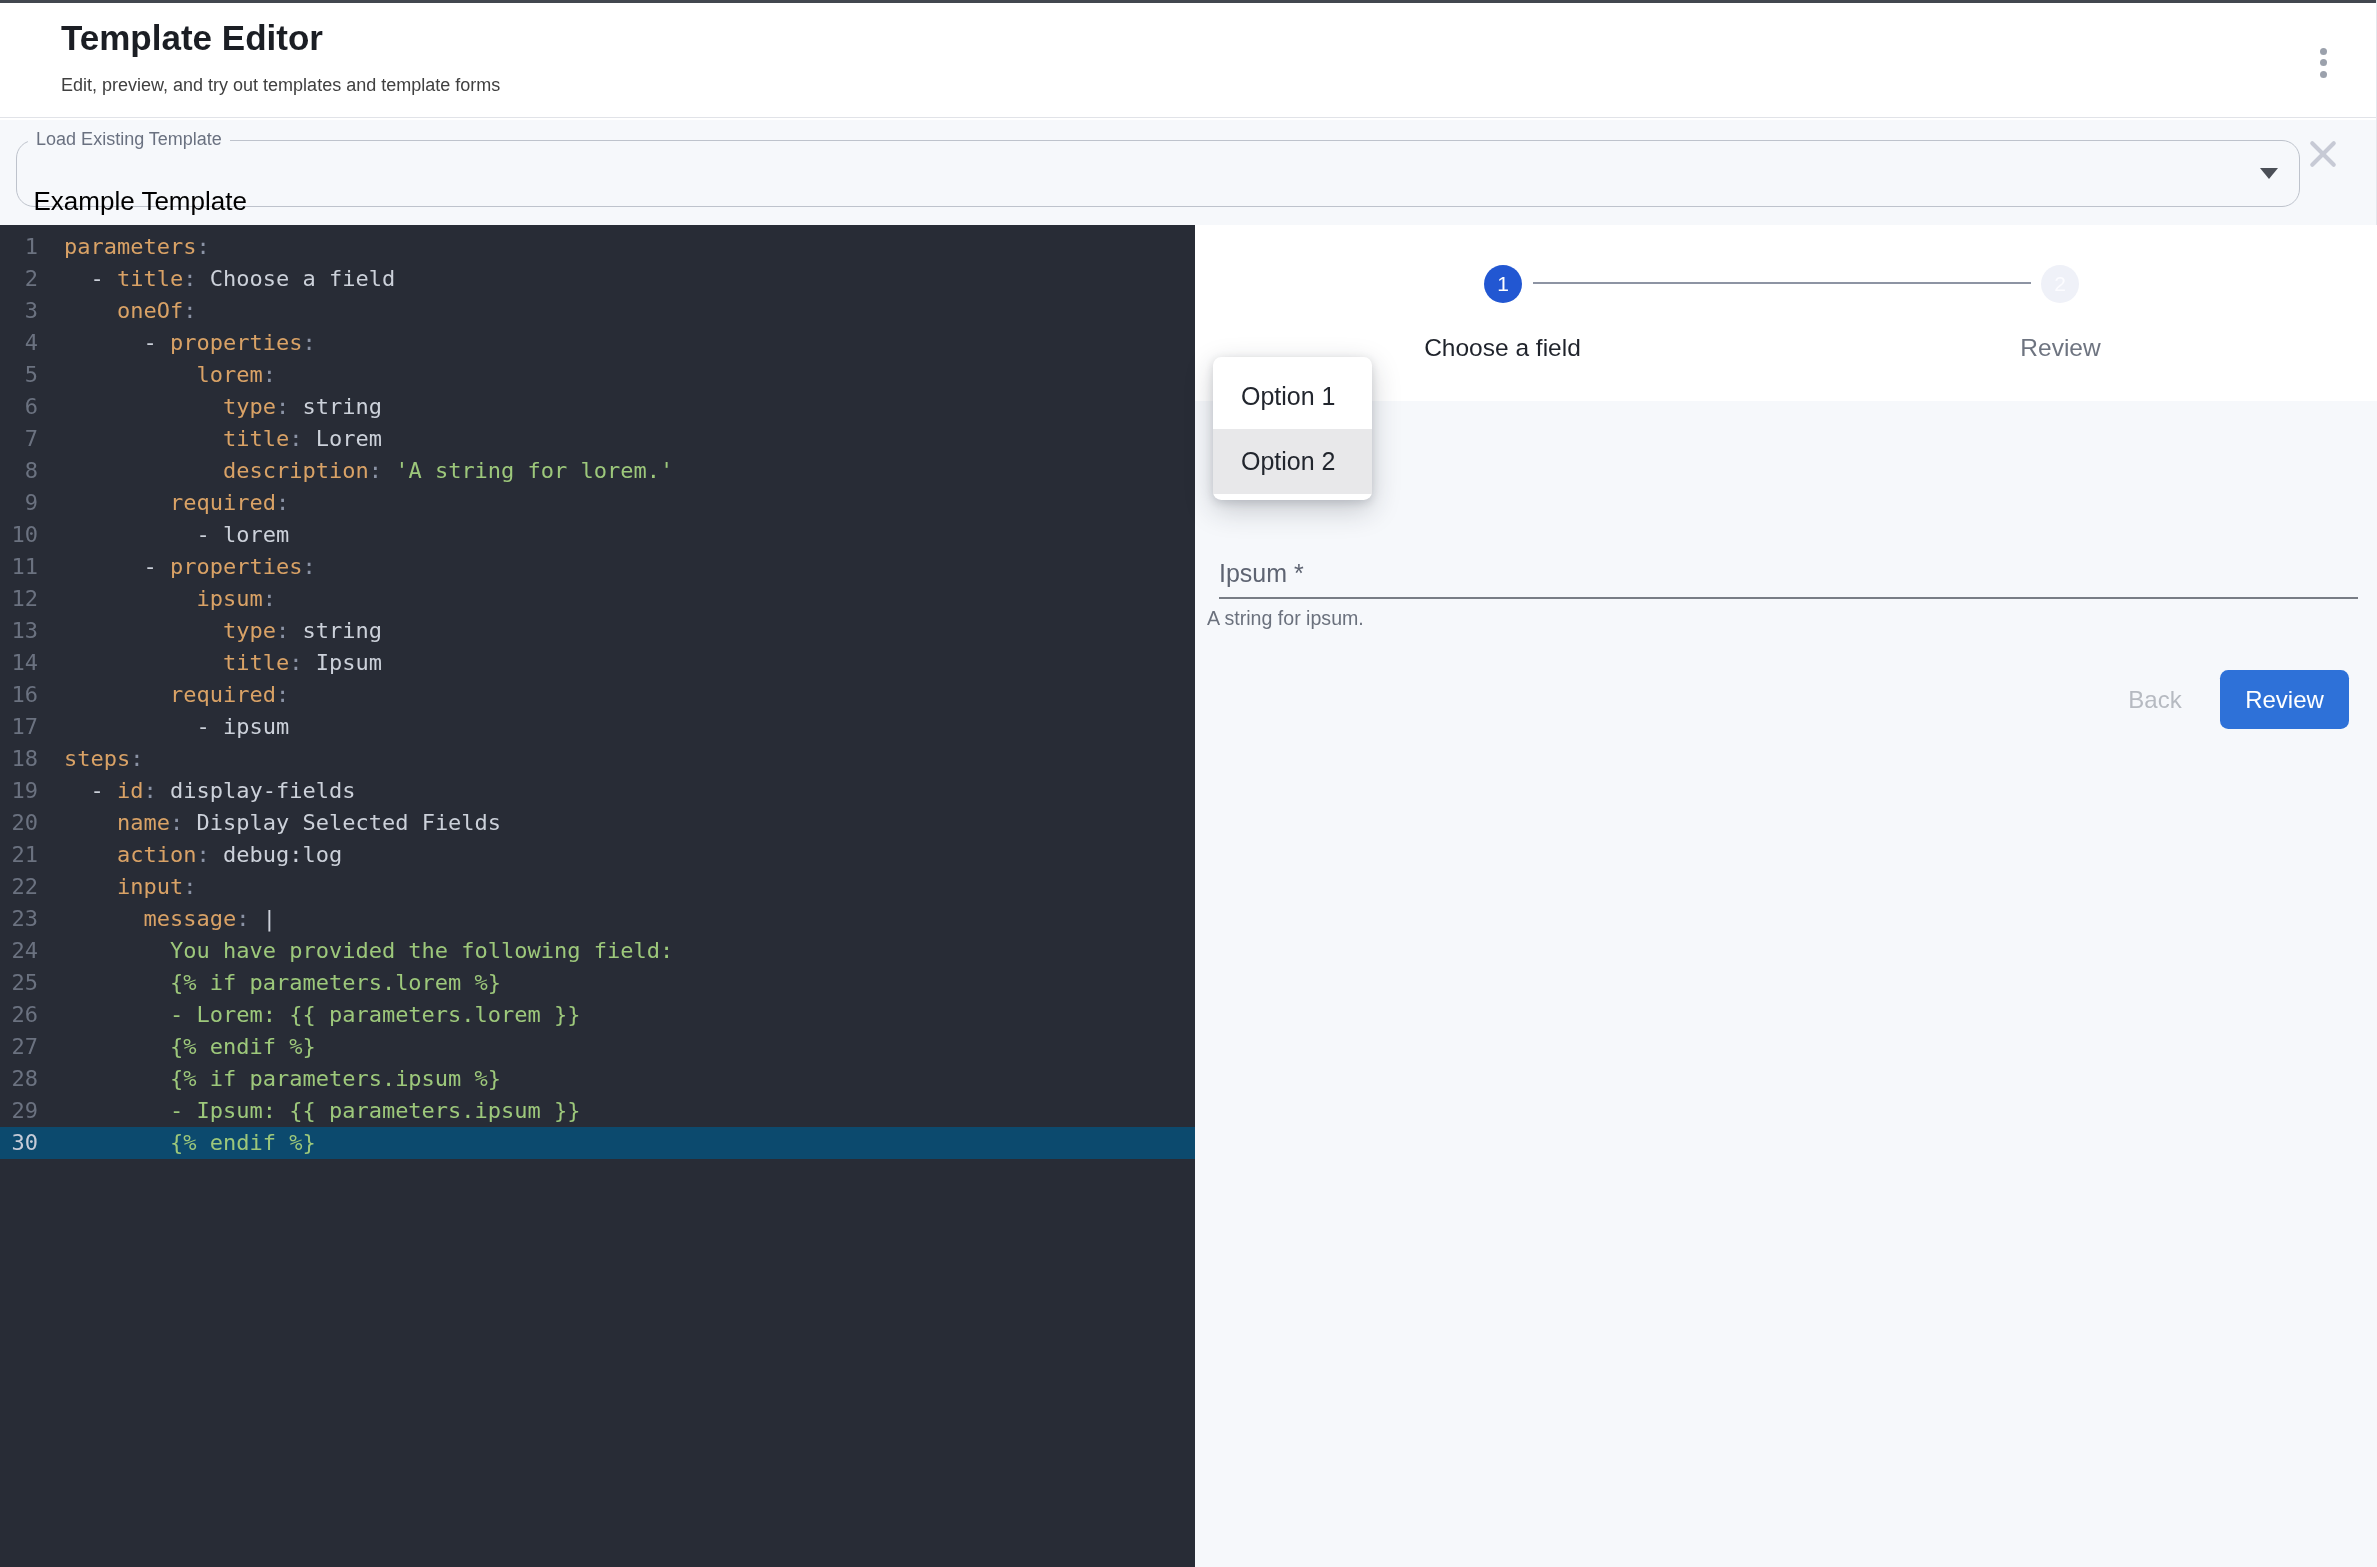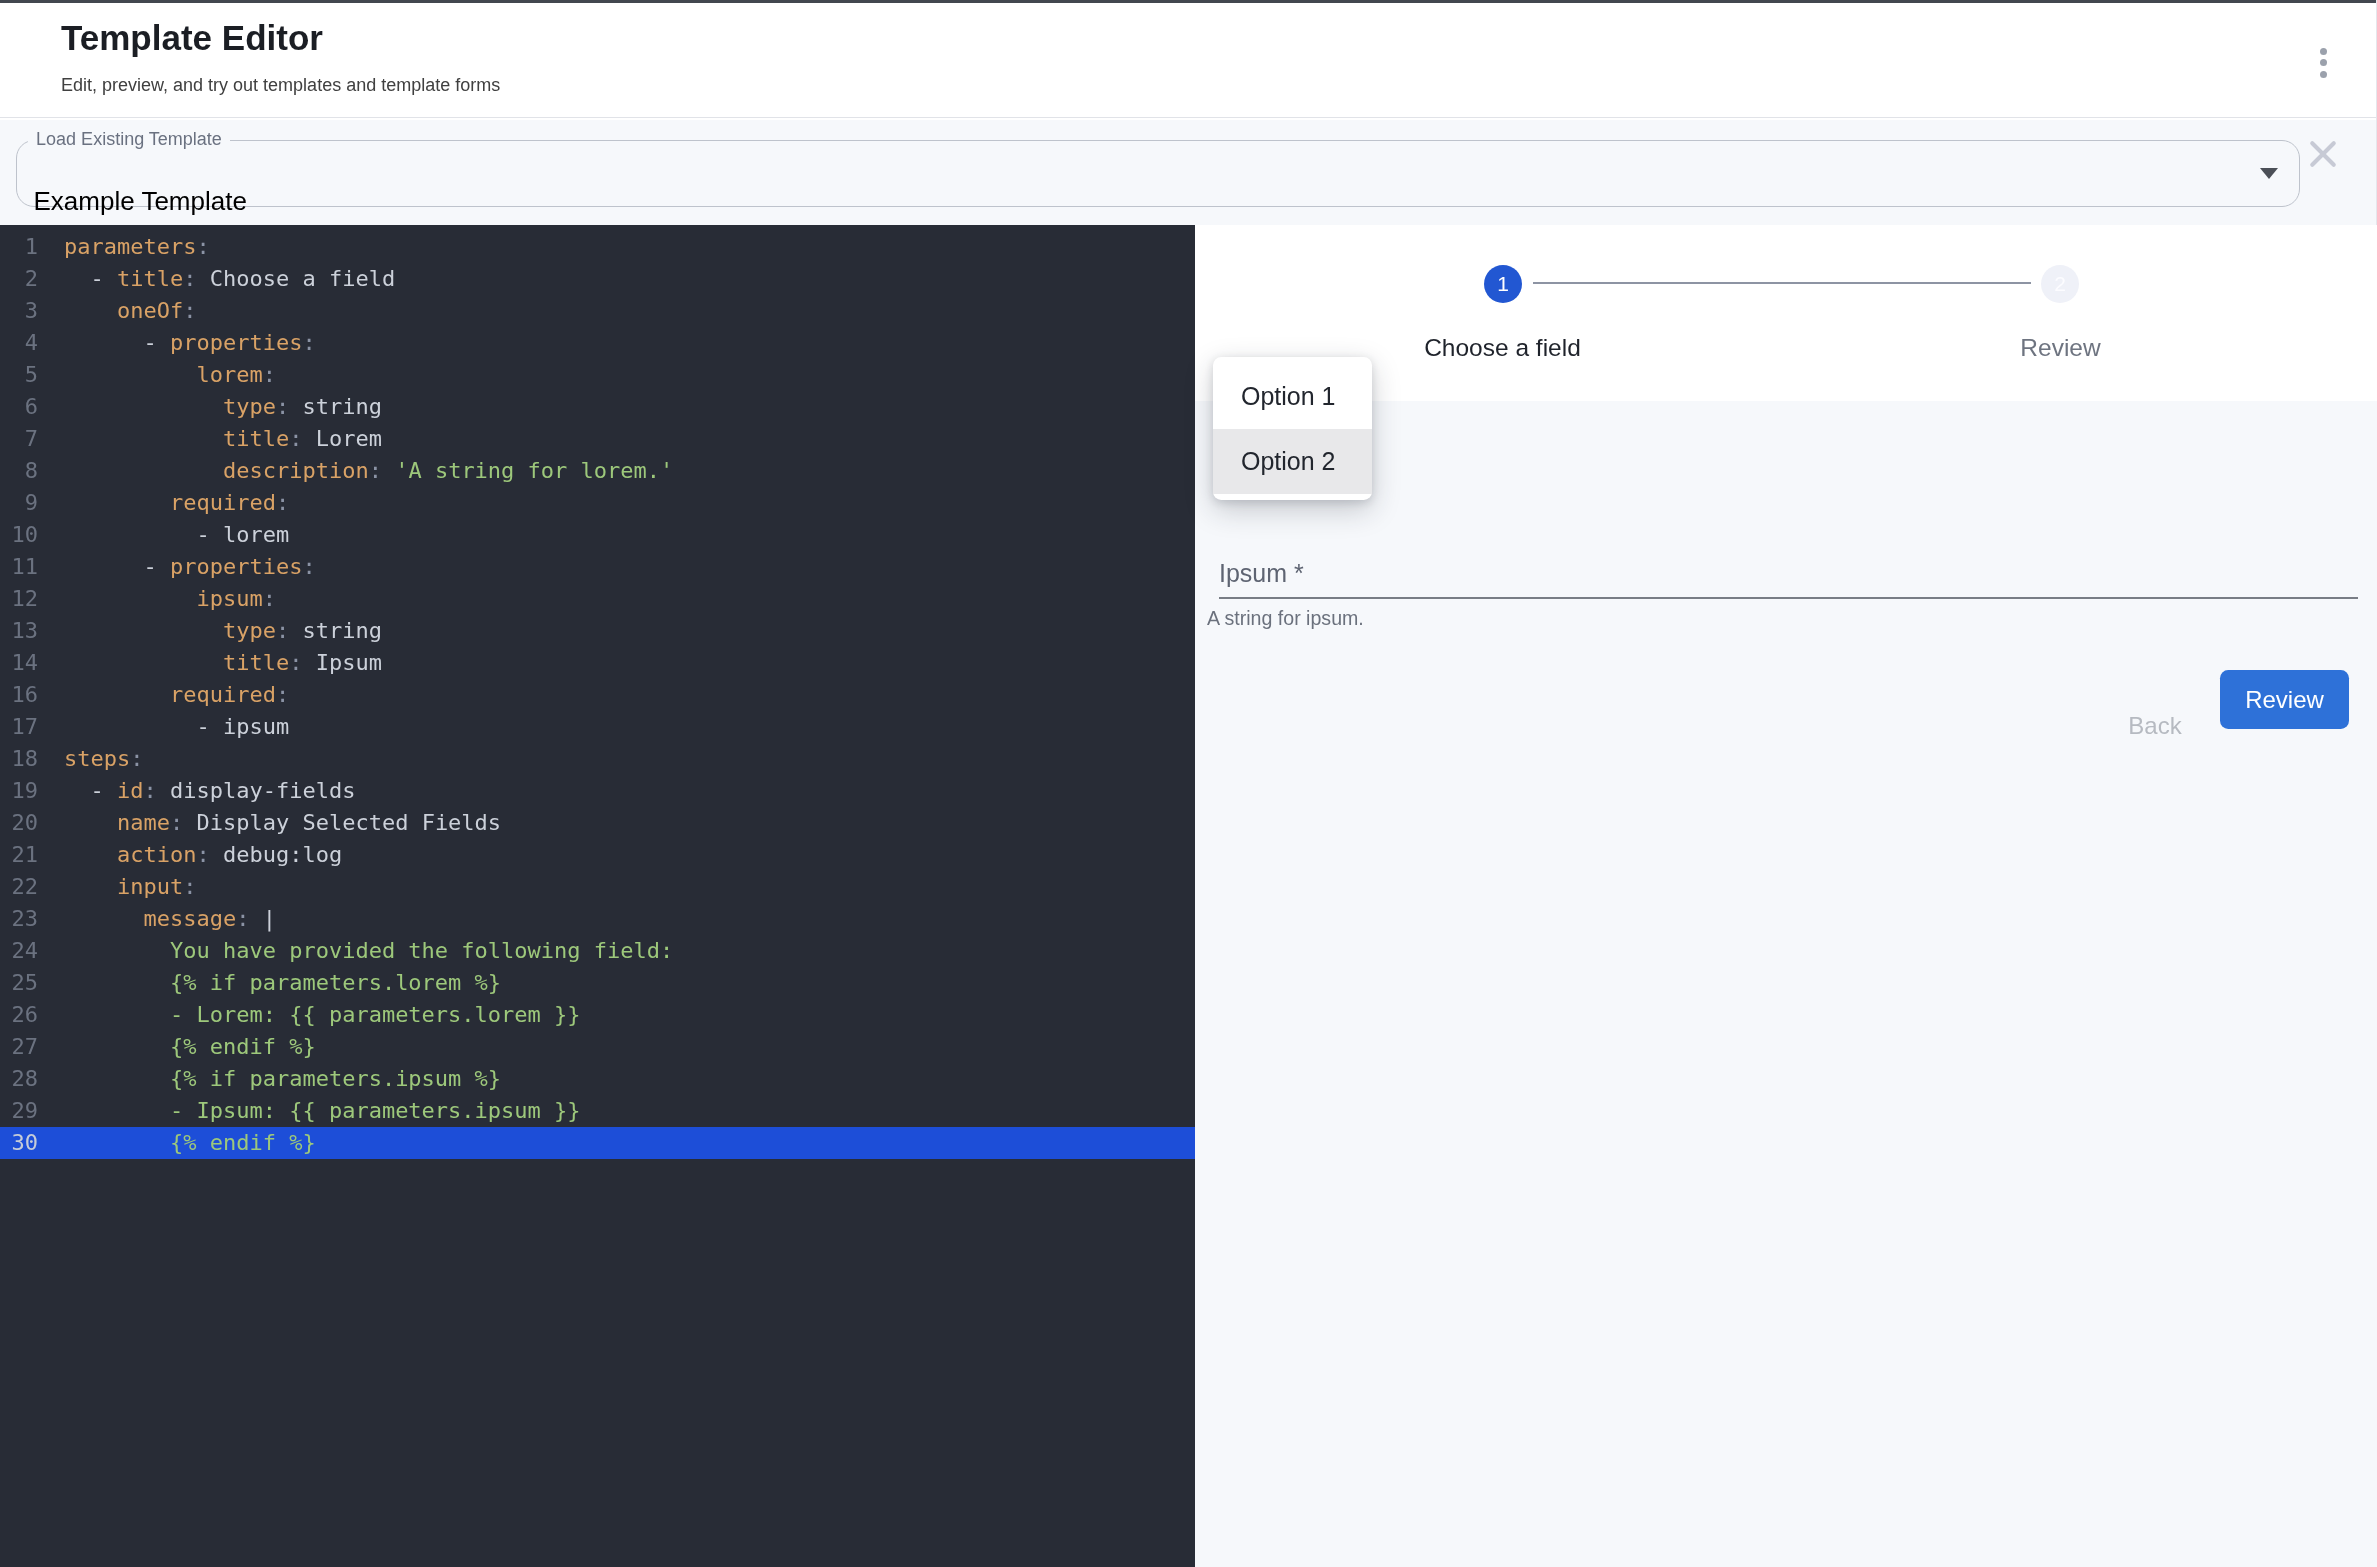--- a/index.html
+++ b/index.html
@@ -31,21 +31,21 @@
   .caret { position:absolute; right:21px; top:50%; margin-top:-4.9px; width:0; height:0;
            border-left:9px solid transparent; border-right:9px solid transparent;
            border-top:11.4px solid #4b4f57; }
   .clear-btn { position:absolute; left:2304px; top:14.7px; width:38px; height:38px; cursor:pointer; }
 
   
   .editor { position:absolute; left:0; top:225px; width:1195px; height:1342px;
             background:#282c36; padding-top:5.7px; overflow:hidden; }
   .cl { display:flex; height:32px; line-height:32px;
         font-family:"DejaVu Sans Mono", monospace; font-size:22px; white-space:pre; }
-  .cl.active { background:#1d4ed8; }
+  .cl.active { background:#0c4a6e; }
   .ln { flex:none; width:38px; text-align:right; color:#6b7280; }
   .cl.active .ln { color:#c6ccd8; }
   .code { margin-left:26px; }
   .seg-k { color:#d9a266; }
   .seg-p { color:#8b93a5; }
   .seg-v { color:#ccd1da; }
   .seg-s { color:#9dc87b; }
 
   
   .panel { position:absolute; left:1195px; top:225px; width:1182px; height:1342px; background:#f6f8fb; }
@@ -67,21 +67,21 @@
                font-size:25px; color:#22262e; cursor:pointer; white-space:pre; }
   .menu-item.selected { background:#e8e8ea; }
 
   
   .field { position:absolute; left:24px; top:323px; width:1139px; height:51px; cursor:text; }
   .field-label { position:absolute; left:0; top:10.6px; font-size:25px; color:#5e6472; white-space:pre; }
   .field-underline { position:absolute; left:0; top:49px; width:1139px; height:1.6px; background:#787d85; }
   .helper { position:absolute; left:12px; top:382px; font-size:19.6px; color:#6b717d; white-space:pre; }
 
   
-  .btn-back { position:absolute; left:921px; top:471px; width:78px; height:59px;
+  .btn-back { position:absolute; left:921px; top:445px; width:78px; height:59px;
               display:flex; align-items:center; justify-content:center;
               font-size:24px; font-weight:500; color:#b6bac1; cursor:default; }
   .btn-review { position:absolute; left:1025px; top:445px; width:129px; height:59px;
                 background:#2e71d8; border-radius:8.2px; border:none; cursor:pointer;
                 display:flex; align-items:center; justify-content:center;
                 font-size:24px; font-weight:500; color:#ffffff;
                 font-family:"Liberation Sans", sans-serif; }
 </style>
 </head>
 <body>

